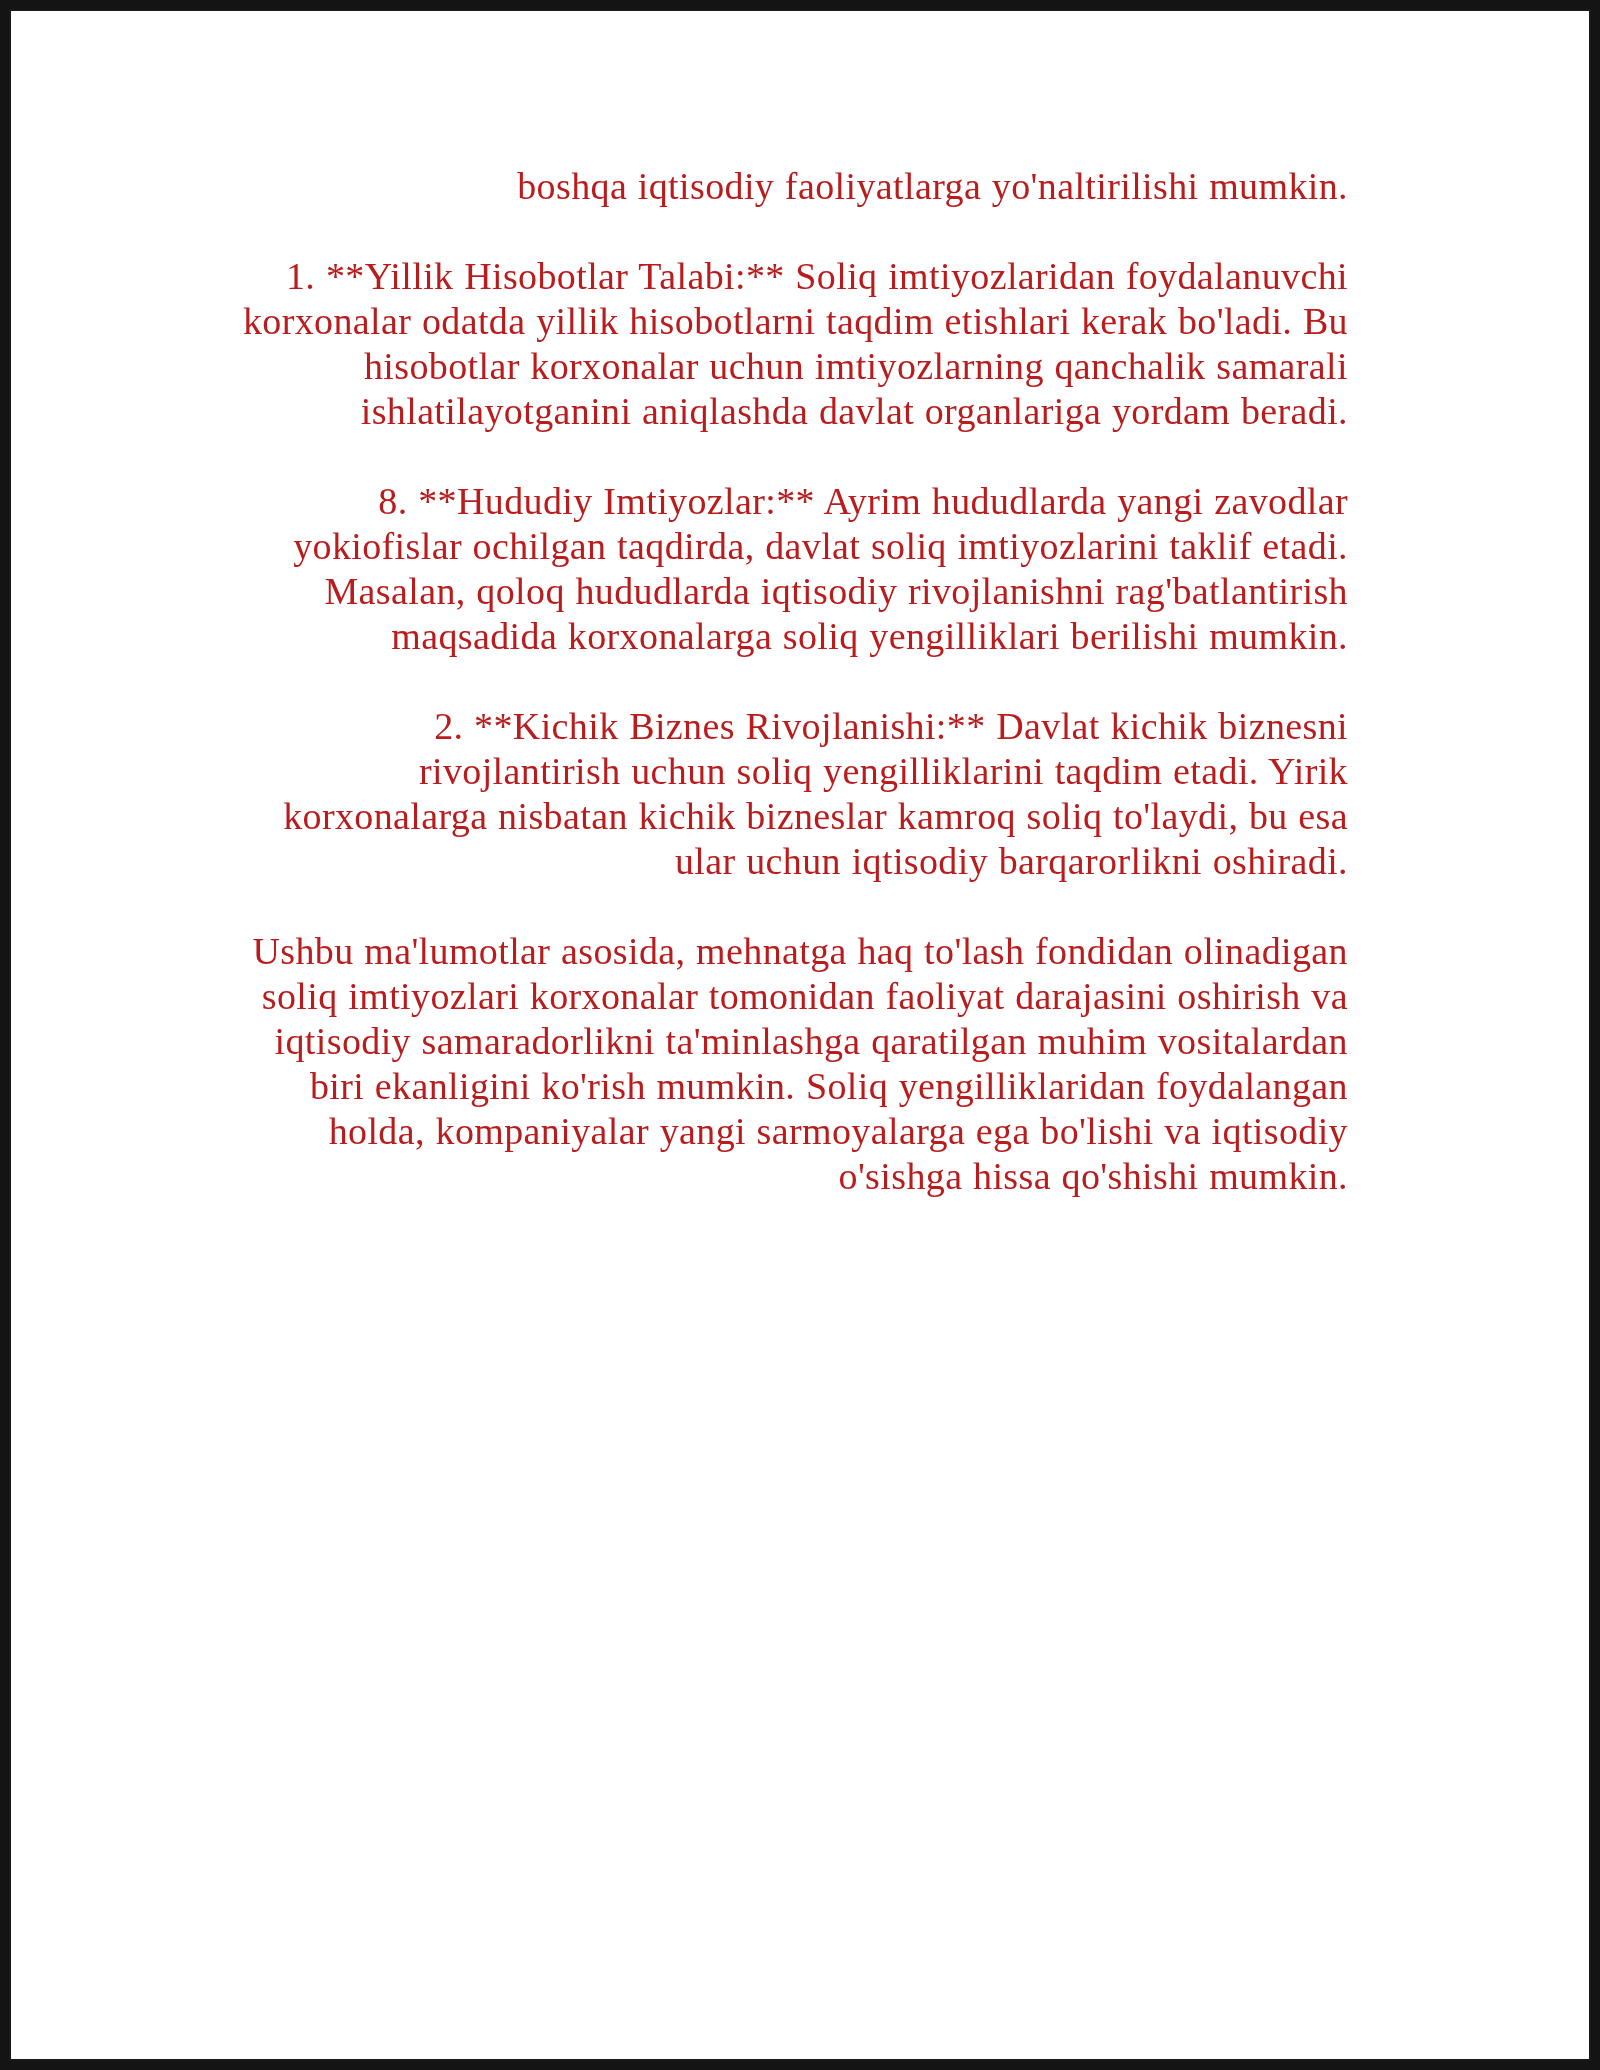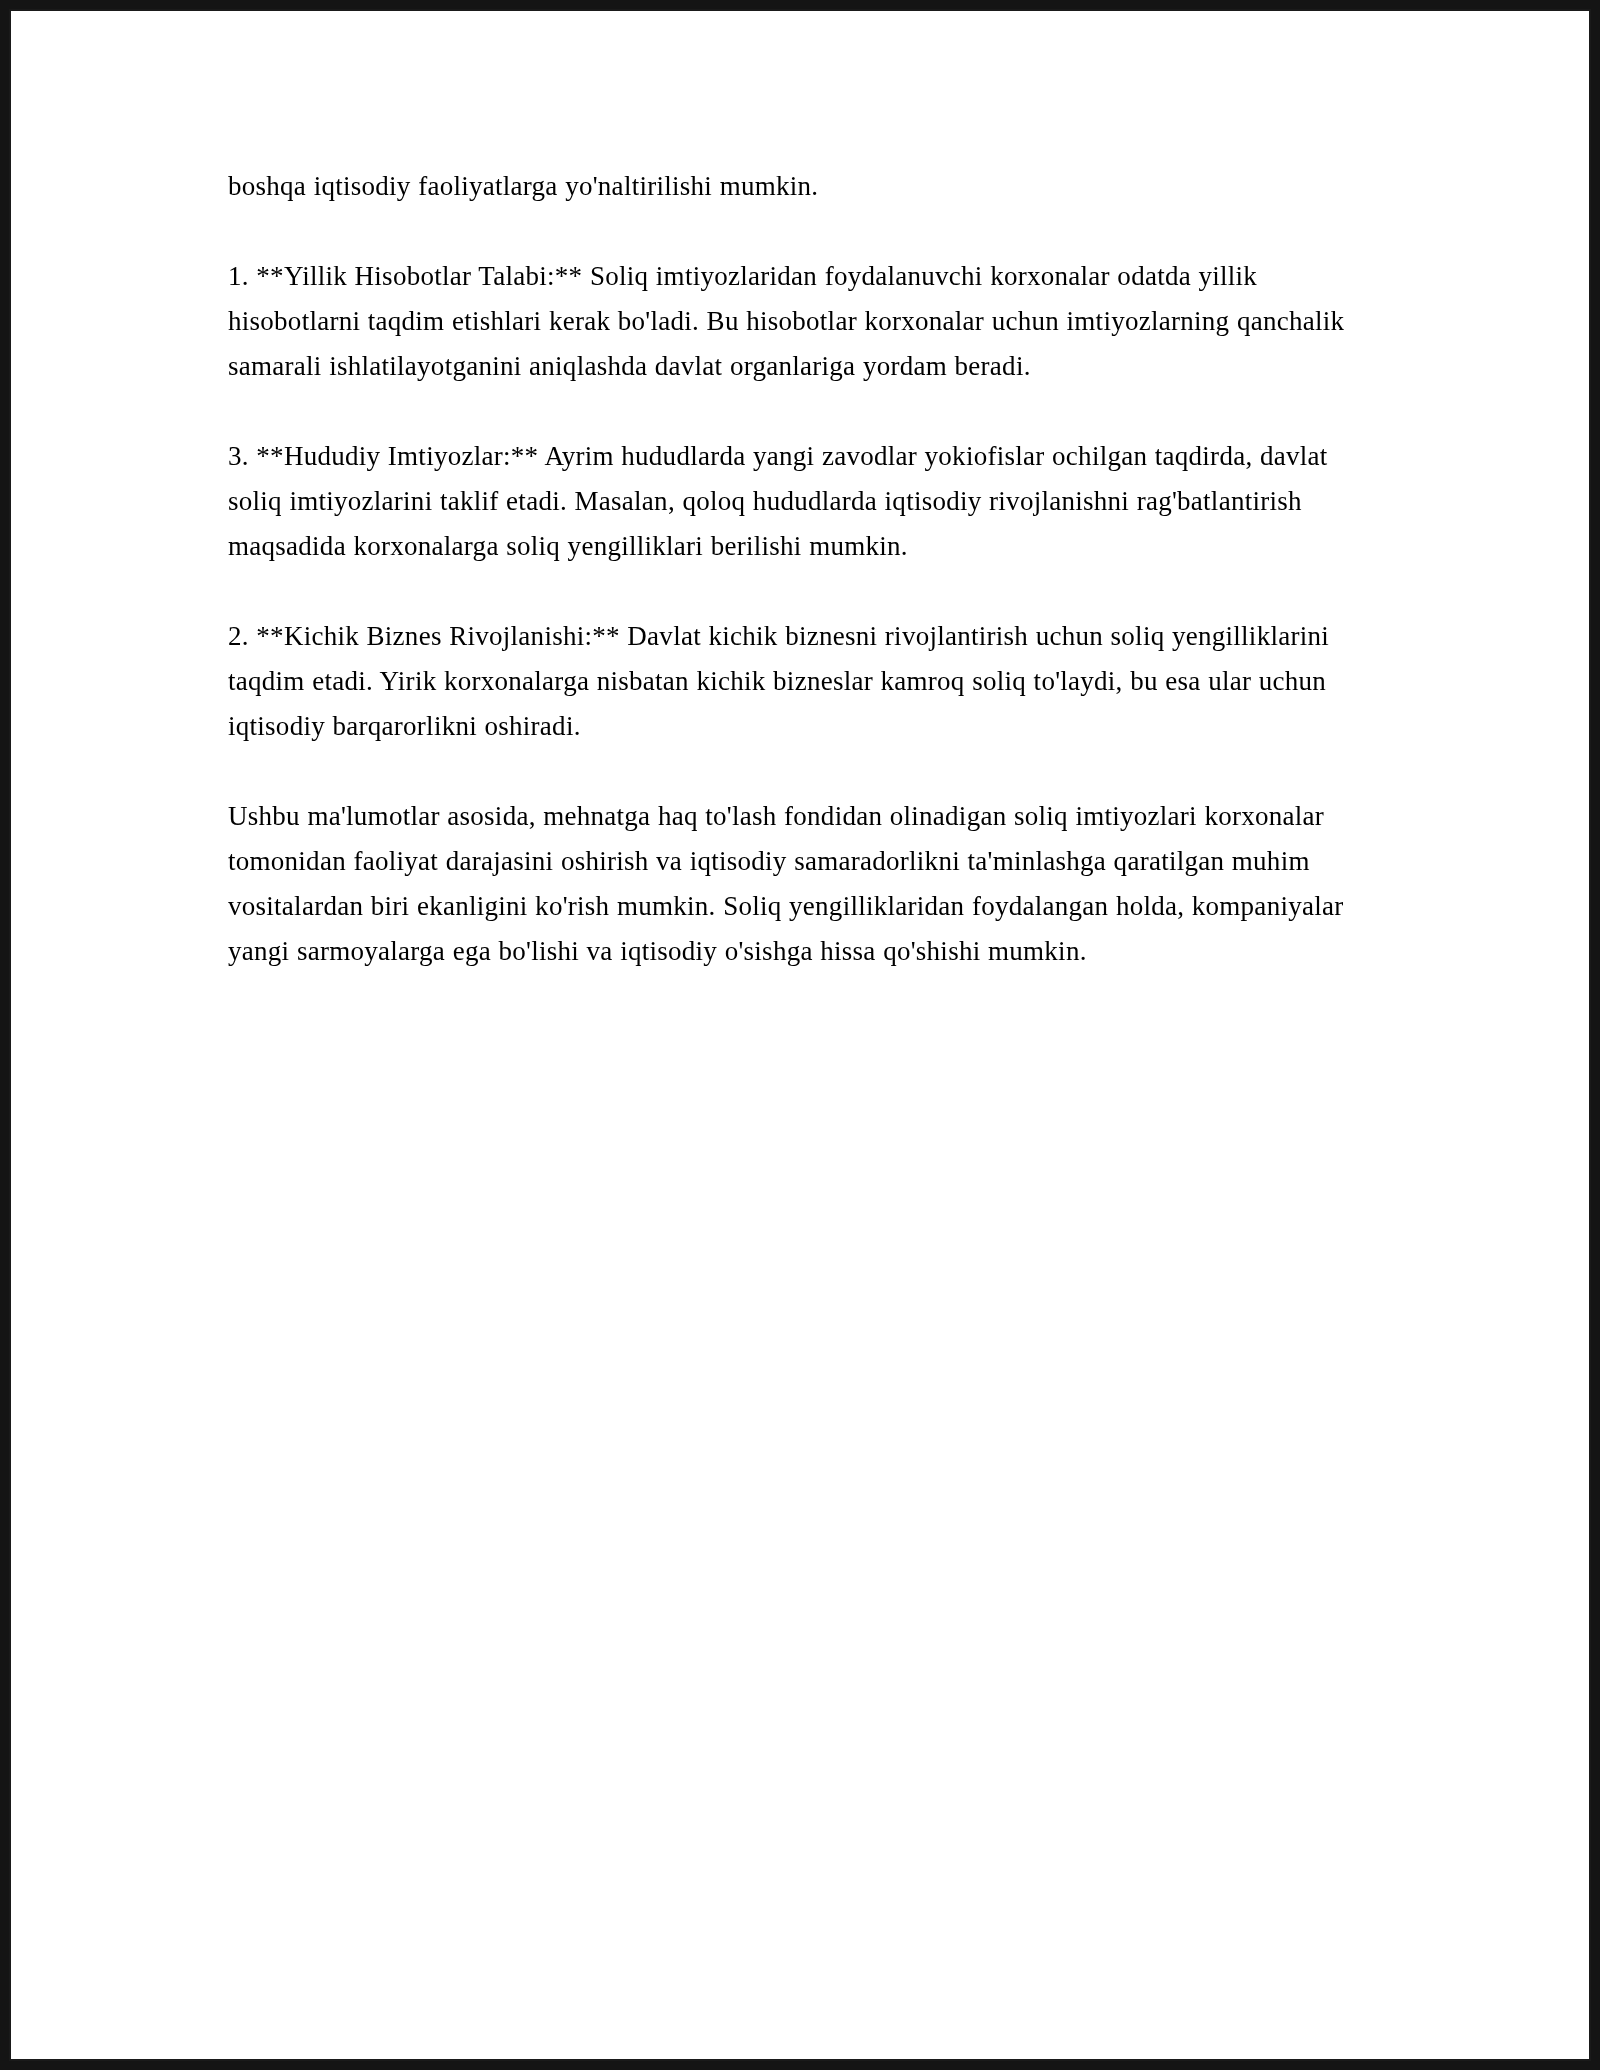--- a/index.html
+++ b/index.html
@@ -33,46 +33,46 @@
   }
 
   .page-body {
     position: absolute;
     left: 217px;
     top: 153px;
     width: 1120px;
   }
 
   .doc-paragraph {
-    font-size: 27px;
+    font-size: 38px;
     line-height: 45px;
-    color: #000000;
+    color: #b91c1c;
     margin: 0 0 45px 0;
-    text-align: left;
+    text-align: right;
     letter-spacing: 0.01em;
     word-spacing: 0.02em;
     -webkit-font-smoothing: antialiased;
   }
 
   .doc-paragraph:last-child {
     margin-bottom: 16px;
   }
 </style>
 </head>
 <body>
 
 <div class="page-frame">
   <div class="page-inner">
     <div class="page-body">
 
       <p class="doc-paragraph">boshqa iqtisodiy faoliyatlarga yo'naltirilishi mumkin.</p>
 
       <p class="doc-paragraph">1. **Yillik Hisobotlar Talabi:** Soliq imtiyozlaridan foydalanuvchi korxonalar odatda yillik hisobotlarni taqdim etishlari kerak bo'ladi. Bu hisobotlar korxonalar uchun imtiyozlarning qanchalik samarali ishlatilayotganini aniqlashda davlat organlariga yordam beradi.</p>
 
-      <p class="doc-paragraph">3. **Hududiy Imtiyozlar:** Ayrim hududlarda yangi zavodlar yokiofislar ochilgan taqdirda, davlat soliq imtiyozlarini taklif etadi. Masalan, qoloq hududlarda iqtisodiy rivojlanishni rag'batlantirish maqsadida korxonalarga soliq yengilliklari berilishi mumkin.</p>
+      <p class="doc-paragraph">8. **Hududiy Imtiyozlar:** Ayrim hududlarda yangi zavodlar yokiofislar ochilgan taqdirda, davlat soliq imtiyozlarini taklif etadi. Masalan, qoloq hududlarda iqtisodiy rivojlanishni rag'batlantirish maqsadida korxonalarga soliq yengilliklari berilishi mumkin.</p>
 
 
       <p class="doc-paragraph">2. **Kichik Biznes Rivojlanishi:** Davlat kichik biznesni rivojlantirish uchun soliq yengilliklarini taqdim etadi. Yirik korxonalarga nisbatan kichik bizneslar kamroq soliq to'laydi, bu esa ular uchun iqtisodiy barqarorlikni oshiradi.</p>
 
 
       <p class="doc-paragraph">Ushbu ma'lumotlar asosida, mehnatga haq to'lash fondidan olinadigan soliq imtiyozlari korxonalar tomonidan faoliyat darajasini oshirish va iqtisodiy samaradorlikni ta'minlashga qaratilgan muhim vositalardan biri ekanligini ko'rish mumkin. Soliq yengilliklaridan foydalangan holda, kompaniyalar yangi sarmoyalarga ega bo'lishi va iqtisodiy o'sishga hissa qo'shishi mumkin.</p>
 
     </div>
   </div>
 </div>

